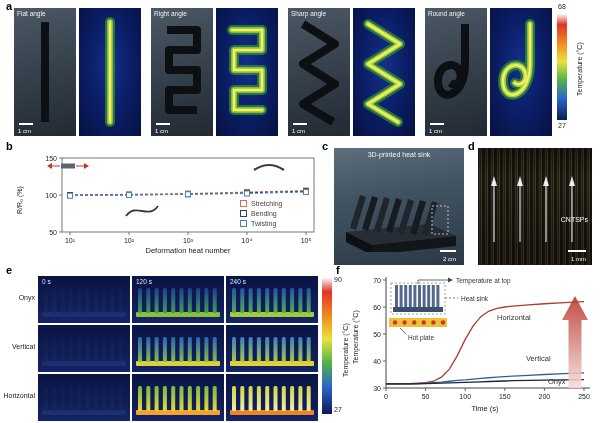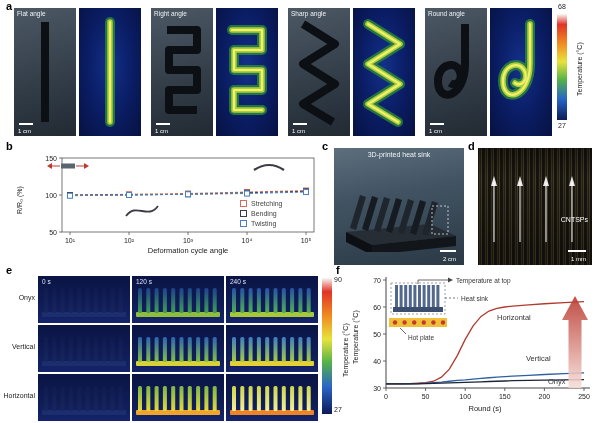--- a/index.html
+++ b/index.html
@@ -191,21 +191,21 @@
       <rect x="163.5" y="41.76" width="5" height="5" fill="#fff" stroke="#4a7fc1" stroke-width="1"></rect>
       <line x1="225" y1="41.300000000000004" x2="225" y2="45.74" stroke="#4a7fc1" stroke-width="0.8"></line>
       <line x1="223" y1="41.300000000000004" x2="227" y2="41.300000000000004" stroke="#4a7fc1" stroke-width="0.8"></line>
       <line x1="223" y1="45.74" x2="227" y2="45.74" stroke="#4a7fc1" stroke-width="0.8"></line>
       <rect x="222.5" y="41.02" width="5" height="5" fill="#fff" stroke="#4a7fc1" stroke-width="1"></rect>
       <line x1="284" y1="39.82" x2="284" y2="44.26" stroke="#4a7fc1" stroke-width="0.8"></line>
       <line x1="282" y1="39.82" x2="286" y2="39.82" stroke="#4a7fc1" stroke-width="0.8"></line>
       <line x1="282" y1="44.26" x2="286" y2="44.26" stroke="#4a7fc1" stroke-width="0.8"></line>
       <rect x="281.5" y="39.54" width="5" height="5" fill="#fff" stroke="#4a7fc1" stroke-width="1"></rect>
     </svg>
-  <span class="axlab" style="left:62px;top:246px;width:252px" data-bind="chart_data.0.xlabel">Deformation cycle angle</span>
+  <span class="axlab" style="left:62px;top:246px;width:252px" data-bind="chart_data.0.xlabel">Deformation heat number</span>
 
   <svg id="iconStretch" viewBox="0 0 44 12" style="position:absolute;left:46px;top:160px;width:44px;height:12px">
     <polygon points="6,3 6,9 1,6" fill="#c0392b"></polygon>
     <line x1="6" y1="6" x2="14" y2="6" stroke="#c0392b" stroke-width="1"></line>
     <rect x="15" y="3.5" width="14" height="5" fill="#5a646e"></rect>
     <line x1="30" y1="6" x2="38" y2="6" stroke="#c0392b" stroke-width="1"></line>
     <polygon points="38,3 38,9 43,6" fill="#c0392b"></polygon>
   </svg>
   <svg id="iconBend" viewBox="0 0 34 16" style="position:absolute;left:252px;top:158px;width:34px;height:16px">
     <path d="M2,12 Q17,2 32,12" stroke="#3c3c46" stroke-width="2.2" fill="none"></path>
@@ -496,21 +496,21 @@
       <line x1="144.8" y1="116" x2="144.8" y2="119" stroke="#444" stroke-width="0.8"></line>
       <text x="144.8" y="127" font-size="7" fill="#222" font-family="&quot;Liberation Sans&quot;,sans-serif" text-anchor="middle">150</text>
       <line x1="184.4" y1="116" x2="184.4" y2="119" stroke="#444" stroke-width="0.8"></line>
       <text x="184.4" y="127" font-size="7" fill="#222" font-family="&quot;Liberation Sans&quot;,sans-serif" text-anchor="middle">200</text>
       <line x1="224" y1="116" x2="224" y2="119" stroke="#444" stroke-width="0.8"></line>
       <text x="224" y="127" font-size="7" fill="#222" font-family="&quot;Liberation Sans&quot;,sans-serif" text-anchor="middle">250</text>
       <polyline points="26,111.95 33.92,111.95 41.84,111.95 49.760000000000005,111.67999999999999 57.68,111.14000000000001 65.6,110.6 73.52000000000001,109.25 81.44,105.2 89.36,97.1 97.28,83.6 105.2,67.4 113.12,53.9 121.04,44.45 128.95999999999998,39.05 136.88,36.35 144.8,35 152.72,34.19000000000001 168.56,32.84000000000001 184.4,31.75999999999999 204.2,30.679999999999996 224,29.6" fill="none" stroke="#b03a2e" stroke-width="1.3"></polyline>
       <polyline points="26,111.95 33.92,111.95 41.84,111.95 49.760000000000005,111.95 57.68,111.67999999999999 65.6,111.14000000000001 73.52000000000001,110.6 81.44,110.05999999999999 89.36,109.25 97.28,108.44000000000001 105.2,107.9 113.12,107.09 121.04,106.28 128.95999999999998,105.74000000000001 136.88,105.2 144.8,104.66 152.72,104.12 168.56,103.30999999999999 184.4,102.5 204.2,101.69000000000001 224,100.88" fill="none" stroke="#2e5fa3" stroke-width="1.3"></polyline>
       <polyline points="26,111.95 33.92,111.95 41.84,111.95 49.760000000000005,111.95 57.68,111.95 65.6,111.67999999999999 73.52000000000001,111.41 81.44,111.14000000000001 89.36,110.87 97.28,110.6 105.2,110.33 113.12,110.05999999999999 121.04,109.79 128.95999999999998,109.52000000000001 136.88,109.25 144.8,108.97999999999999 152.72,108.71 168.56,108.44000000000001 184.4,108.17 204.2,107.9 224,107.63" fill="none" stroke="#1c2534" stroke-width="1.3"></polyline>
     </svg>
-  <span class="axlab" style="left:386px;top:404px;width:198px" data-bind="chart_data.1.xlabel">Round (s)</span>
+  <span class="axlab" style="left:386px;top:404px;width:198px" data-bind="chart_data.1.xlabel">Time (s)</span>
 
   <svg id="insetF" viewBox="0 0 154 68" style="position:absolute;left:388px;top:276px;width:154px;height:68px">
     <text x="68" y="7" class="itext" data-bind="figure.panels.f.inset.temperature_at_top">Temperature at top</text>
     <text x="73" y="24.5" class="itext" data-bind="figure.panels.f.inset.heat_sink">Heat sink</text>
     <text x="20" y="64" class="itext" data-bind="figure.panels.f.inset.hot_plate">Hot plate</text>
   <rect x="7" y="9" width="3" height="22" fill="#52688c"></rect>
       <rect x="11.6" y="9" width="3" height="22" fill="#52688c"></rect>
       <rect x="16.2" y="9" width="3" height="22" fill="#52688c"></rect>
       <rect x="20.799999999999997" y="9" width="3" height="22" fill="#52688c"></rect>
       <rect x="25.4" y="9" width="3" height="22" fill="#52688c"></rect>

